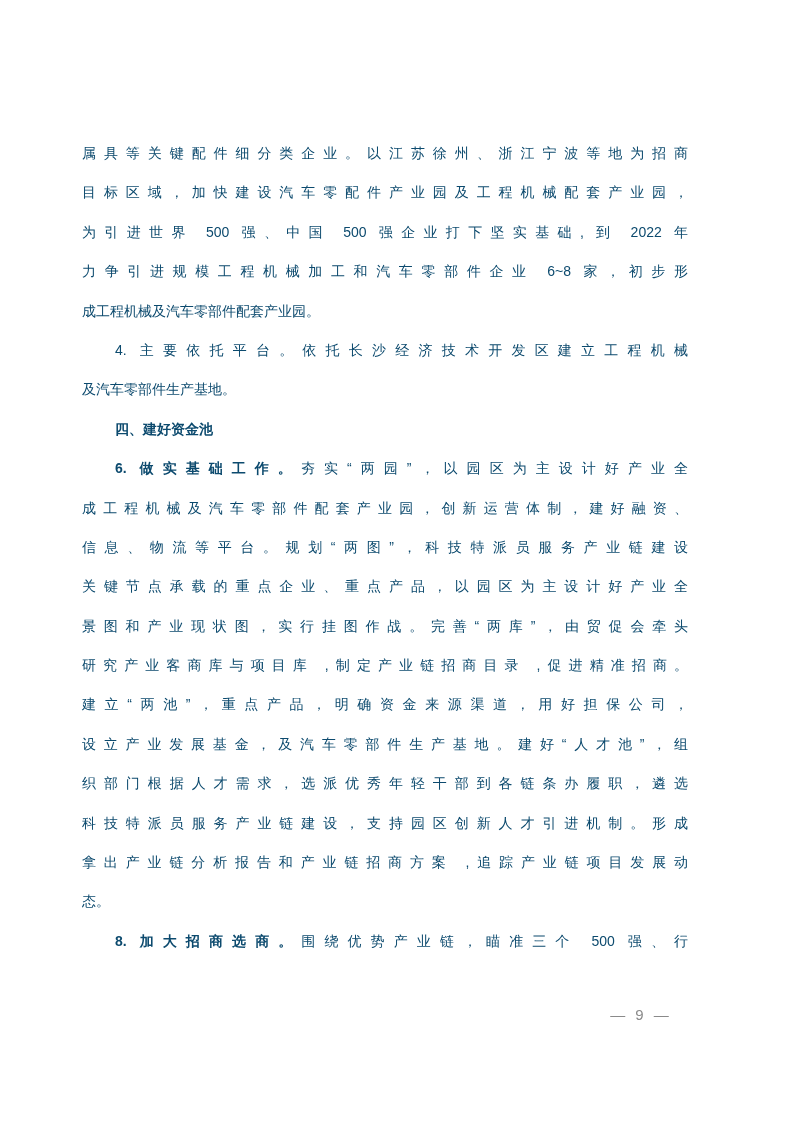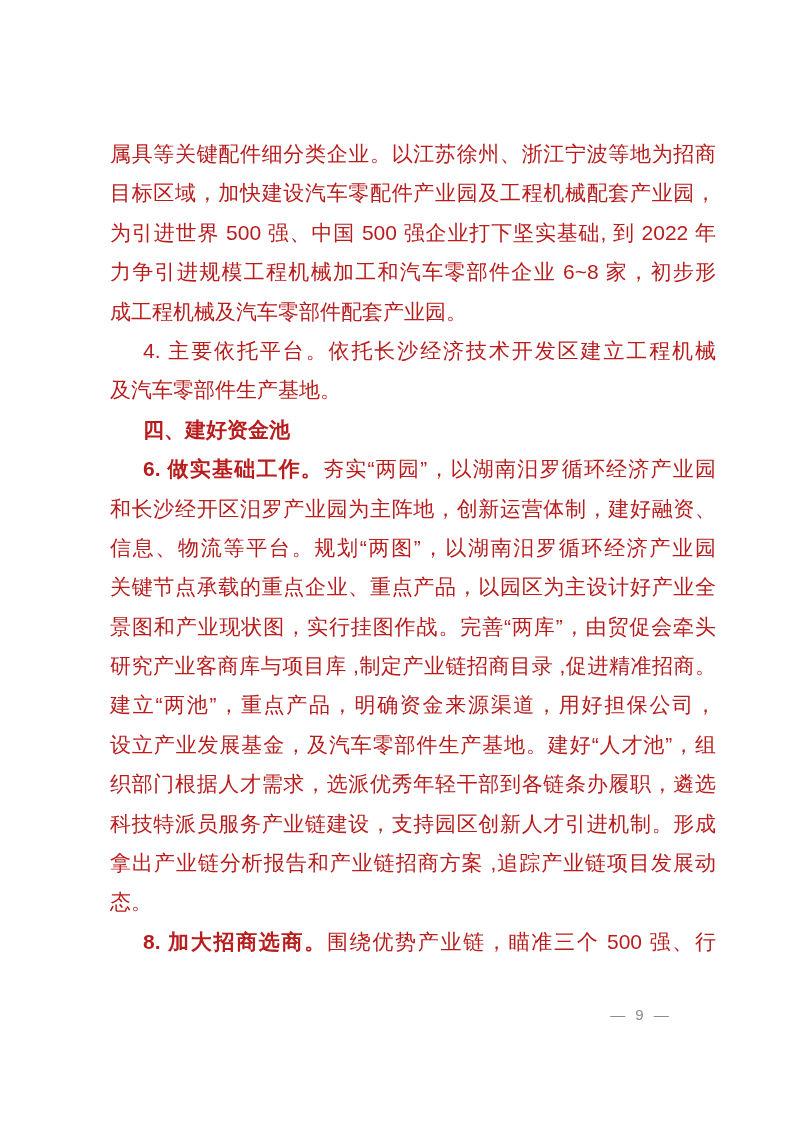--- a/index.html
+++ b/index.html
@@ -10,25 +10,25 @@
   .page {
     position: relative;
     width: 793px;
     height: 1122px;
     background: #ffffff;
     overflow: hidden;
     font-family: "Liberation Sans", sans-serif;
   }
   .text-block {
     position: absolute;
-    left: 110px;
+    left: 82px;
     top: 134px;
     width: 606px;
-    color: #b91c1c;
-    font-size: 21px;
+    color: #0c4a6e;
+    font-size: 14px;
   }
   .line {
     height: 39.4px;
     line-height: 39.4px;
     white-space: nowrap;
     text-align: justify;
     text-align-last: left;
     text-justify: inter-character;
   }
   .line.j {
@@ -59,23 +59,23 @@
 <div class="page">
   <div class="text-block" id="lines-container">
       <div class="line j"><span>属具等关键配件细分类企业。以江苏徐州、浙江宁波等地为招商</span></div>
       <div class="line j"><span>目标区域，加快建设汽车零配件产业园及工程机械配套产业园，</span></div>
       <div class="line j"><span>为引进世界 500 强、中国 500 强企业打下坚实基础, 到 2022 年</span></div>
       <div class="line j"><span>力争引进规模工程机械加工和汽车零部件企业 6~8 家，初步形</span></div>
       <div class="line"><span>成工程机械及汽车零部件配套产业园。</span></div>
       <div class="line j ind"><span>4. 主要依托平台。依托长沙经济技术开发区建立工程机械</span></div>
       <div class="line"><span>及汽车零部件生产基地。</span></div>
       <div class="line ind"><span class="b">四、建好资金池</span></div>
-      <div class="line j ind"><span class="b">6. 做实基础工作。</span><span>夯实“两园”，以湖南汨罗循环经济产业园</span></div>
-      <div class="line j"><span>和长沙经开区汨罗产业园为主阵地，创新运营体制，建好融资、</span></div>
-      <div class="line j"><span>信息、物流等平台。规划“两图”，以湖南汨罗循环经济产业园</span></div>
+      <div class="line j ind"><span class="b">6. 做实基础工作。</span><span>夯实“两园”，以园区为主设计好产业全</span></div>
+      <div class="line j"><span>成工程机械及汽车零部件配套产业园，创新运营体制，建好融资、</span></div>
+      <div class="line j"><span>信息、物流等平台。规划“两图”，科技特派员服务产业链建设</span></div>
       <div class="line j"><span>关键节点承载的重点企业、重点产品，以园区为主设计好产业全</span></div>
       <div class="line j"><span>景图和产业现状图，实行挂图作战。完善“两库”，由贸促会牵头</span></div>
       <div class="line j"><span>研究产业客商库与项目库 ,制定产业链招商目录 ,促进精准招商。</span></div>
       <div class="line j"><span>建立“两池”，重点产品，明确资金来源渠道，用好担保公司，</span></div>
       <div class="line j"><span>设立产业发展基金，及汽车零部件生产基地。建好“人才池”，组</span></div>
       <div class="line j"><span>织部门根据人才需求，选派优秀年轻干部到各链条办履职，遴选</span></div>
       <div class="line j"><span>科技特派员服务产业链建设，支持园区创新人才引进机制。形成</span></div>
       <div class="line j"><span>拿出产业链分析报告和产业链招商方案 ,追踪产业链项目发展动</span></div>
       <div class="line"><span>态。</span></div>
       <div class="line j ind"><span class="b">8. 加大招商选商。</span><span>围绕优势产业链，瞄准三个 500 强、行</span></div>

